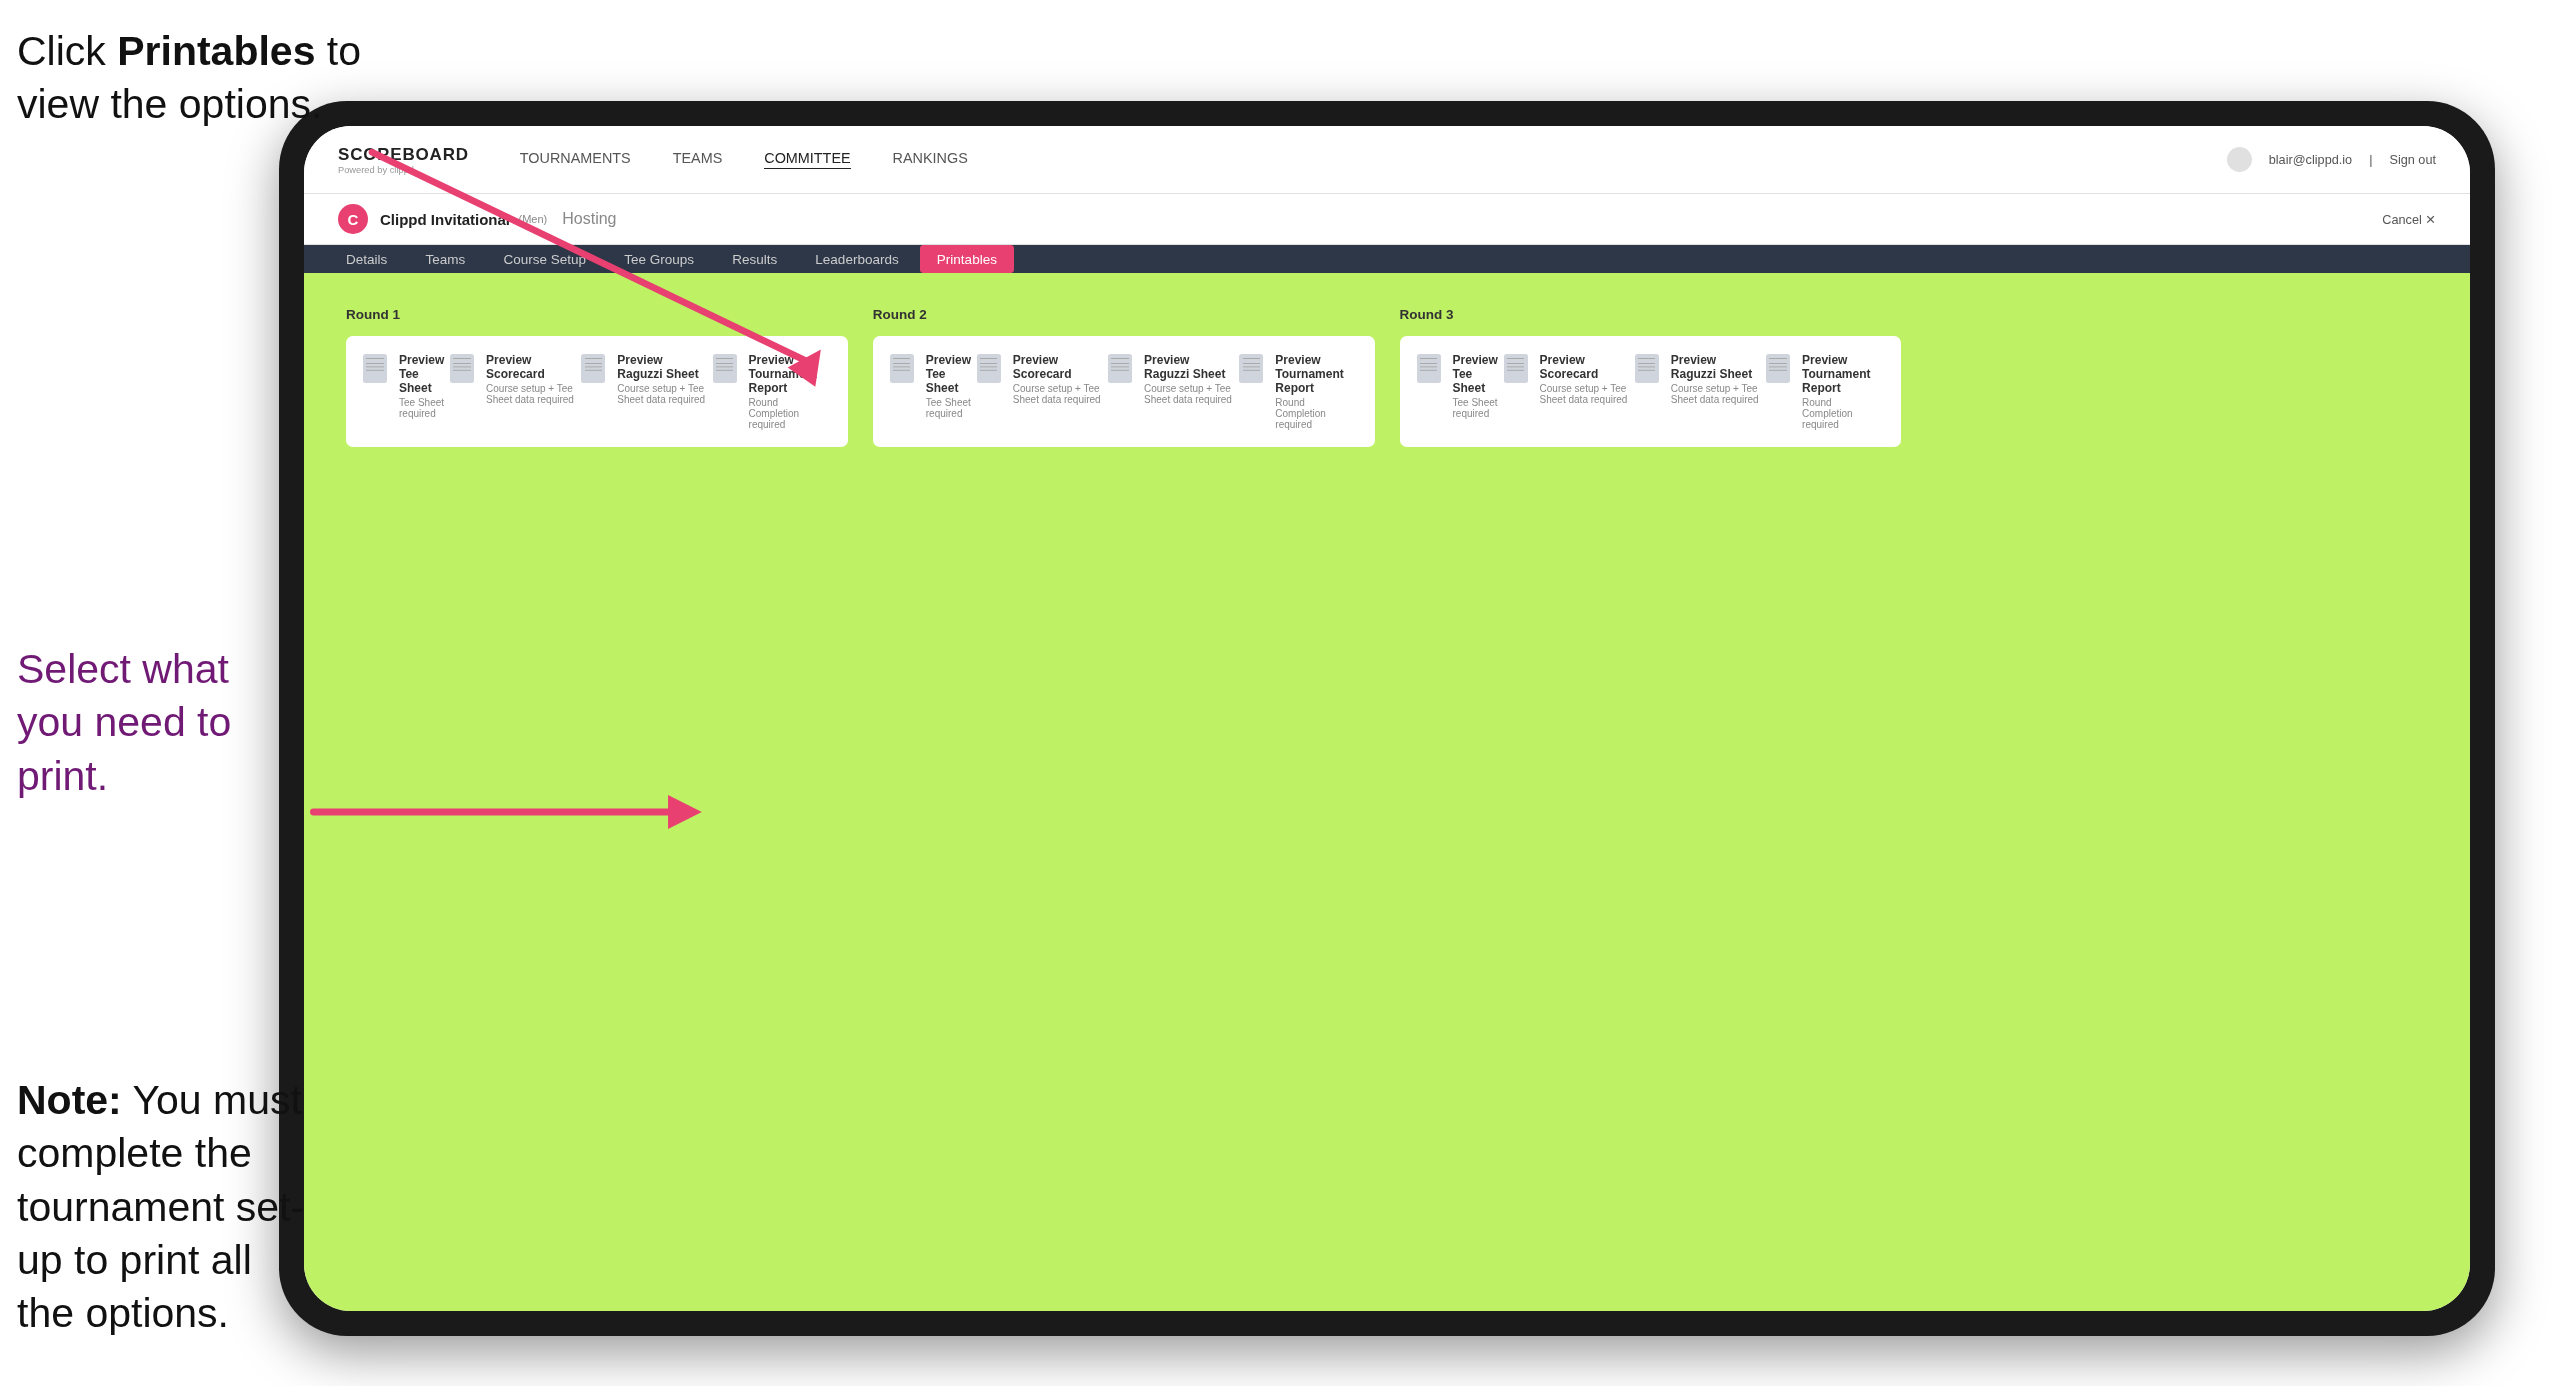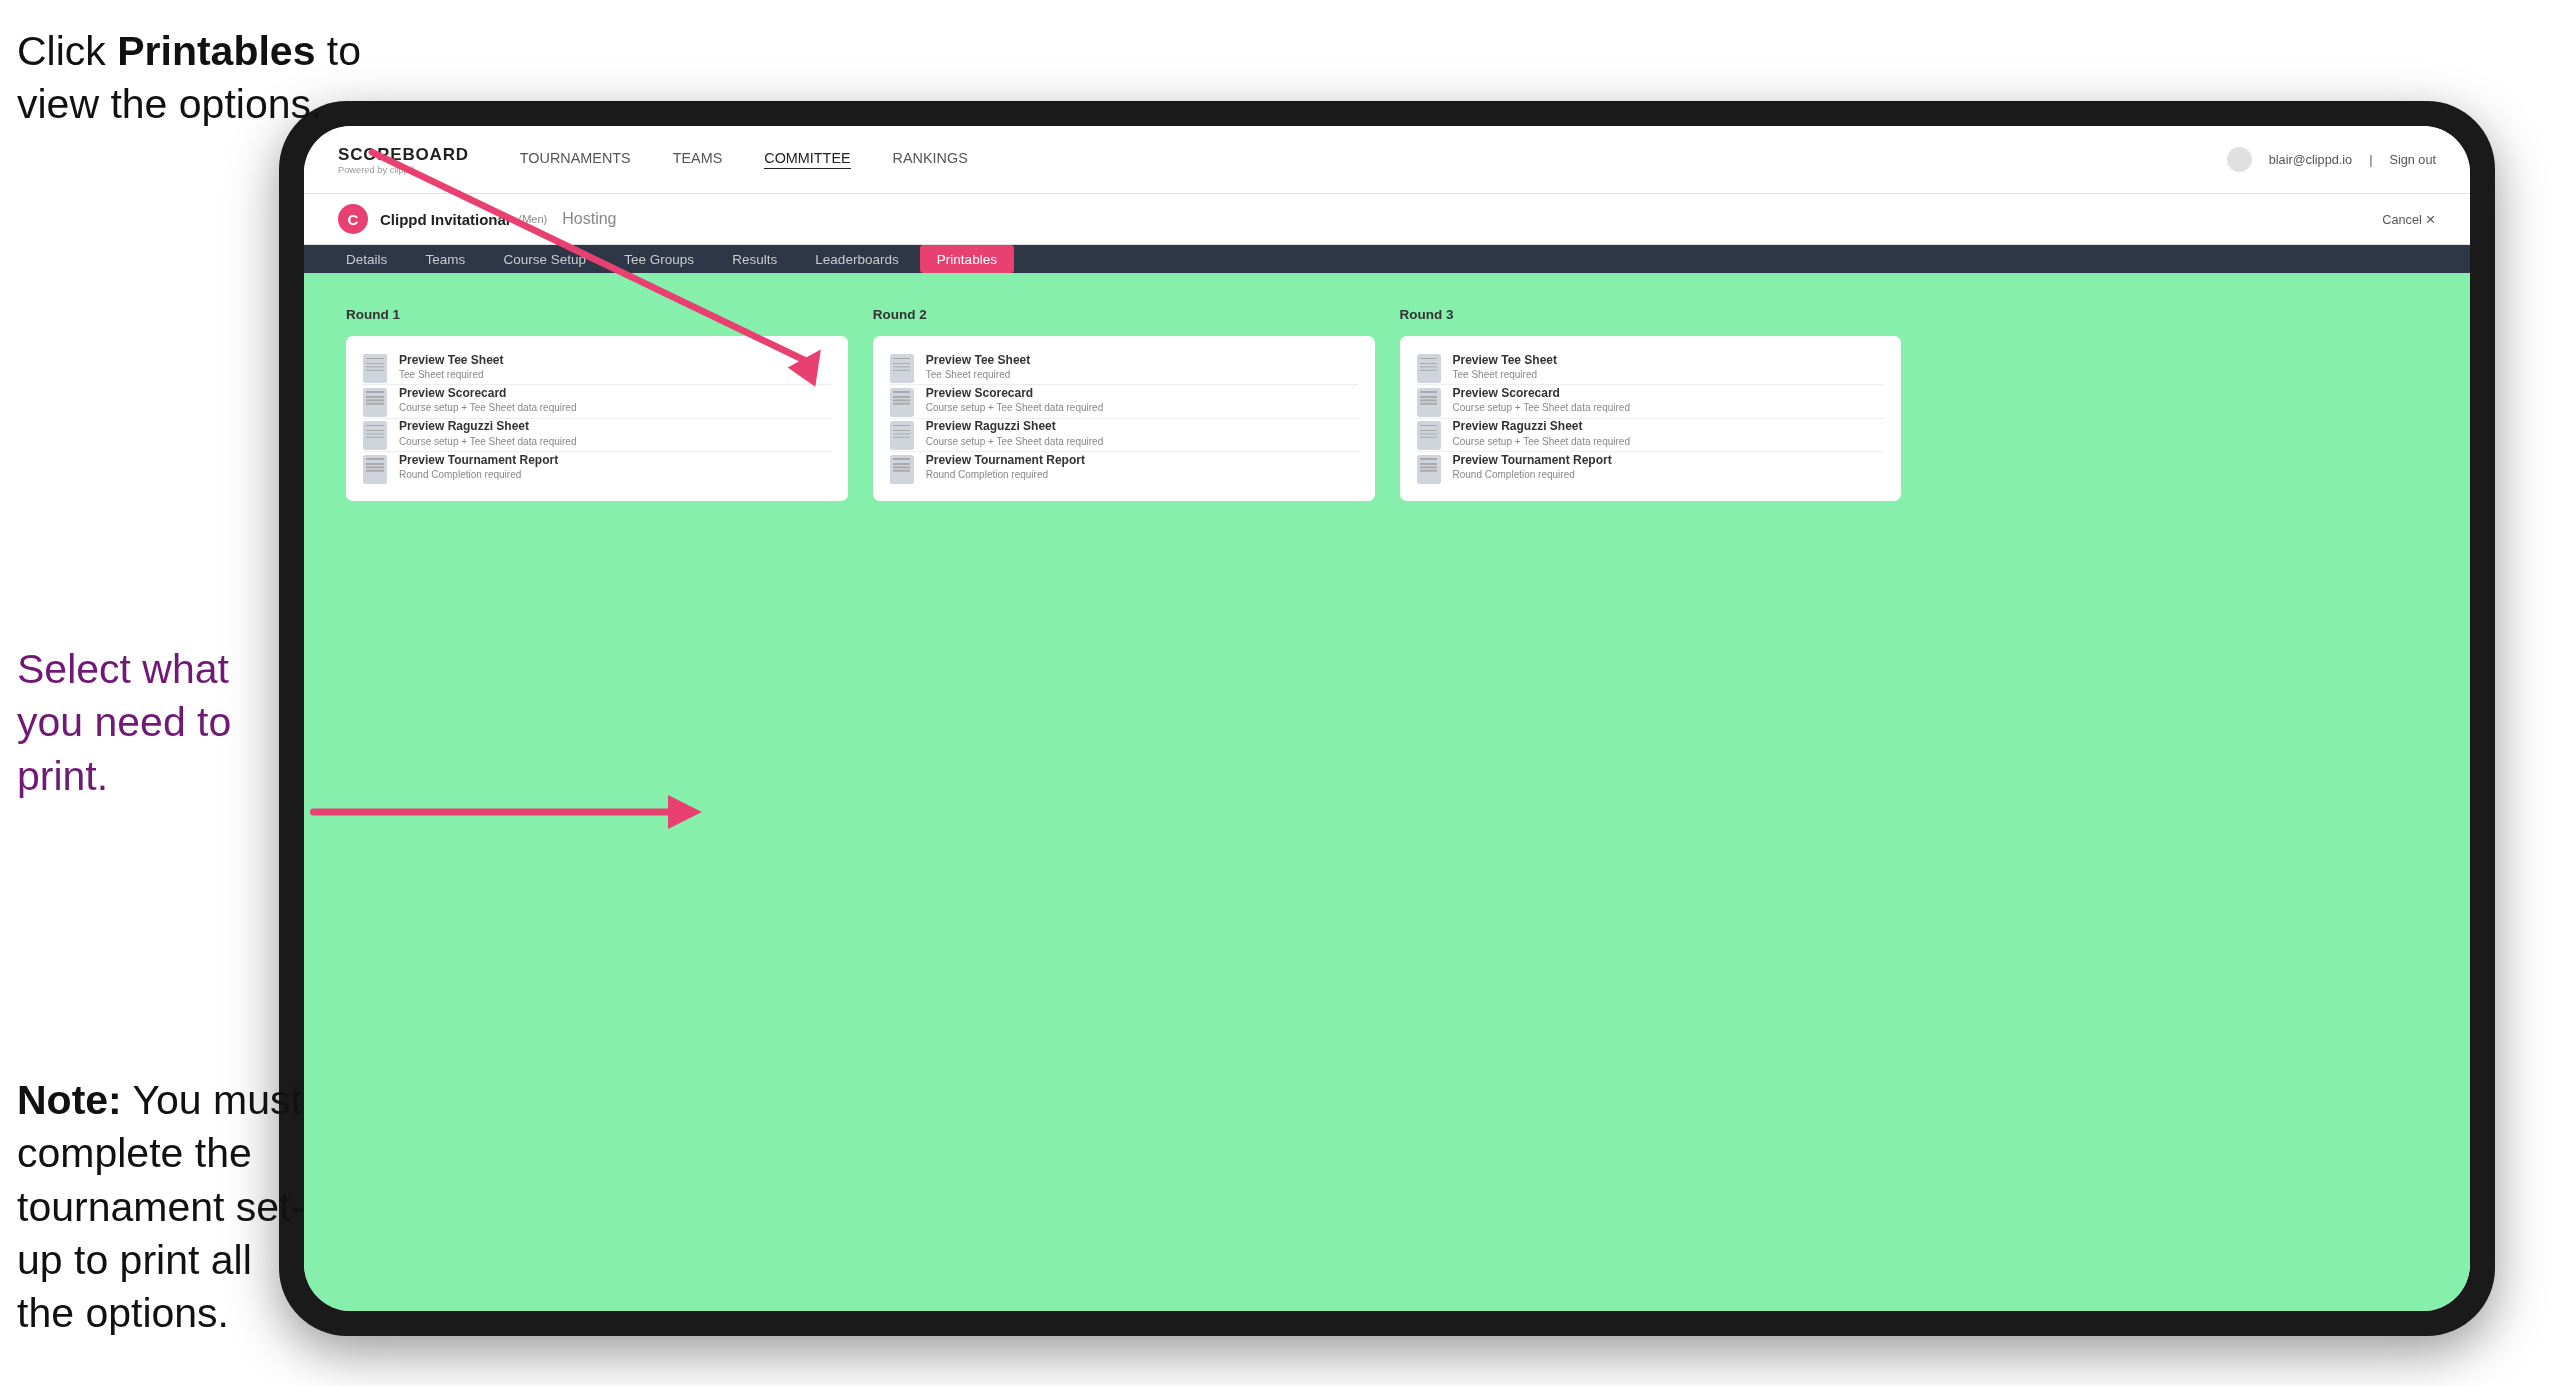--- a/index.html
+++ b/index.html
@@ -200,21 +200,21 @@
     }
     .sub-tab.active {
       background: #e84070;
       color: white;
       border-radius: 3.4px;
     }
 
     
     .main-content {
       flex: 1;
-      background: #86efac;
+      background: #bef264;
       padding: 34px 42px;
       overflow-y: auto;
     }
 
     .rounds-container {
       display: flex;
       gap: 25px;
     }
 
     .round-column {
@@ -226,21 +226,21 @@
       font-weight: 700;
       color: #333;
       margin-bottom: 13.5px;
     }
 
     .round-card {
       background: #ffffff;
       border-radius: 6.8px;
       padding: 17px;
       display: flex;
-      flex-direction: column;
+      flex-direction: row;
       gap: 1px;
     }
 
     .print-item {
       display: flex;
       align-items: flex-start;
       gap: 12px;
       cursor: pointer;
     }
 

